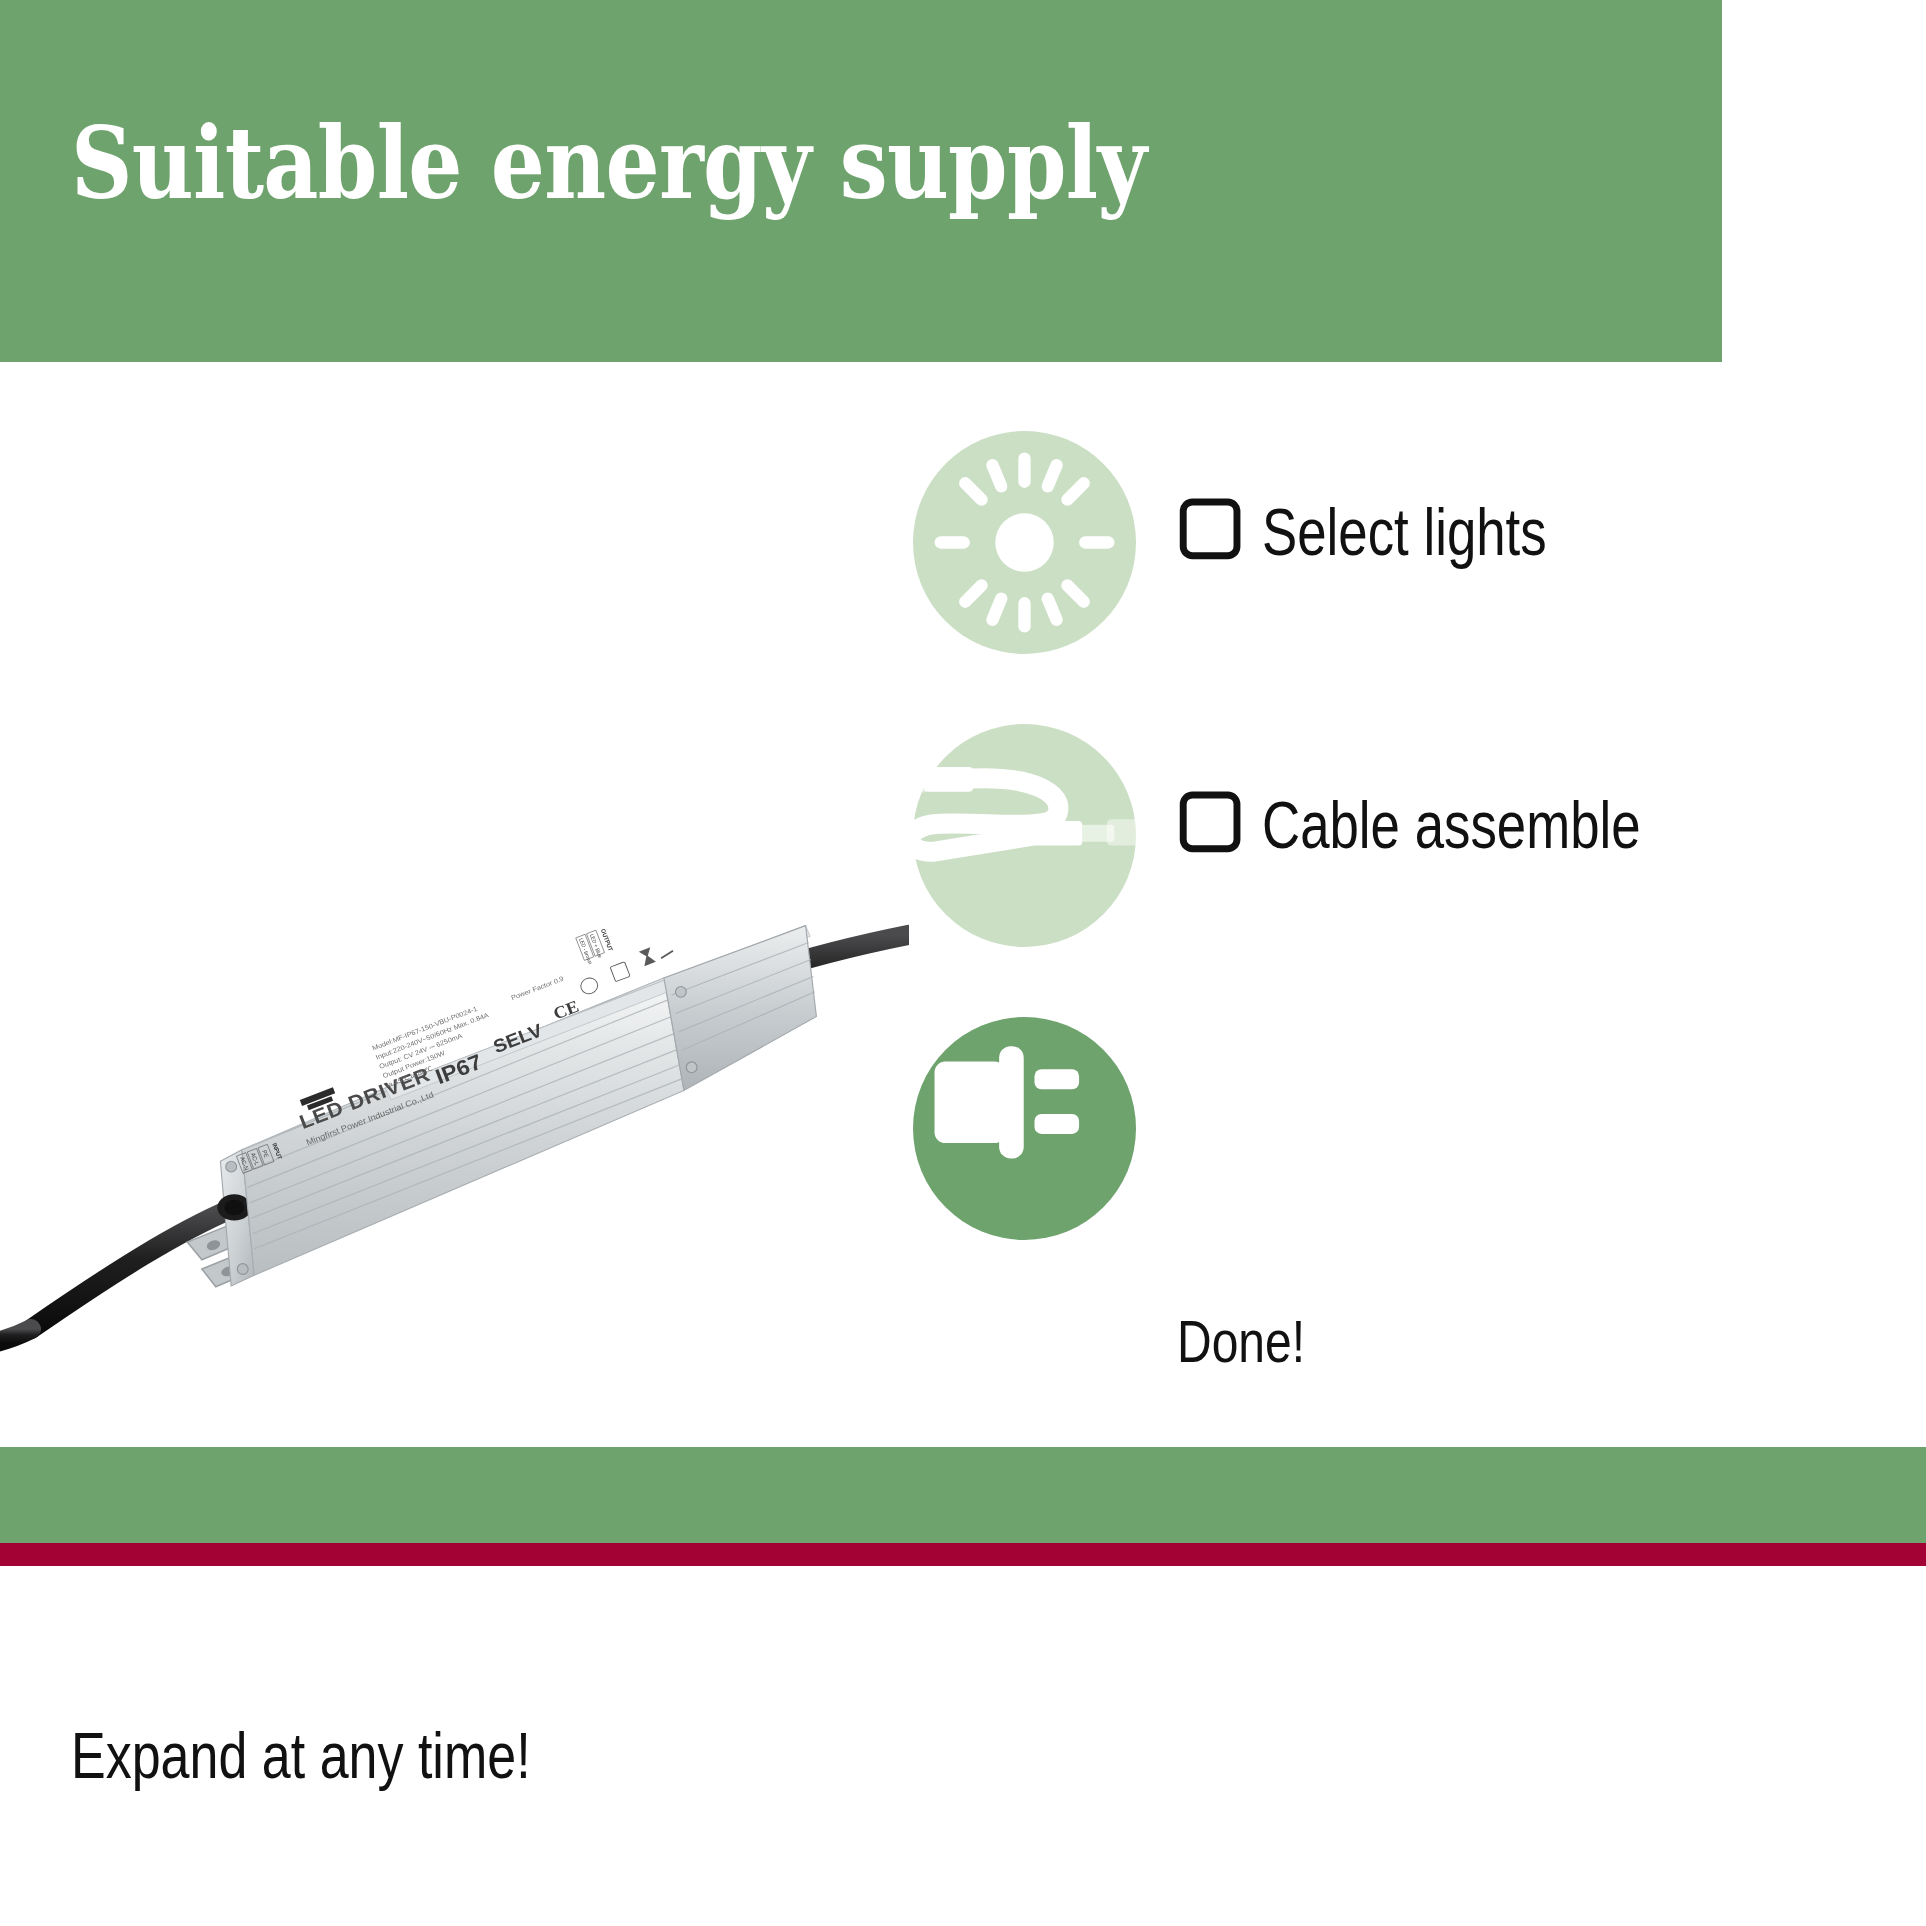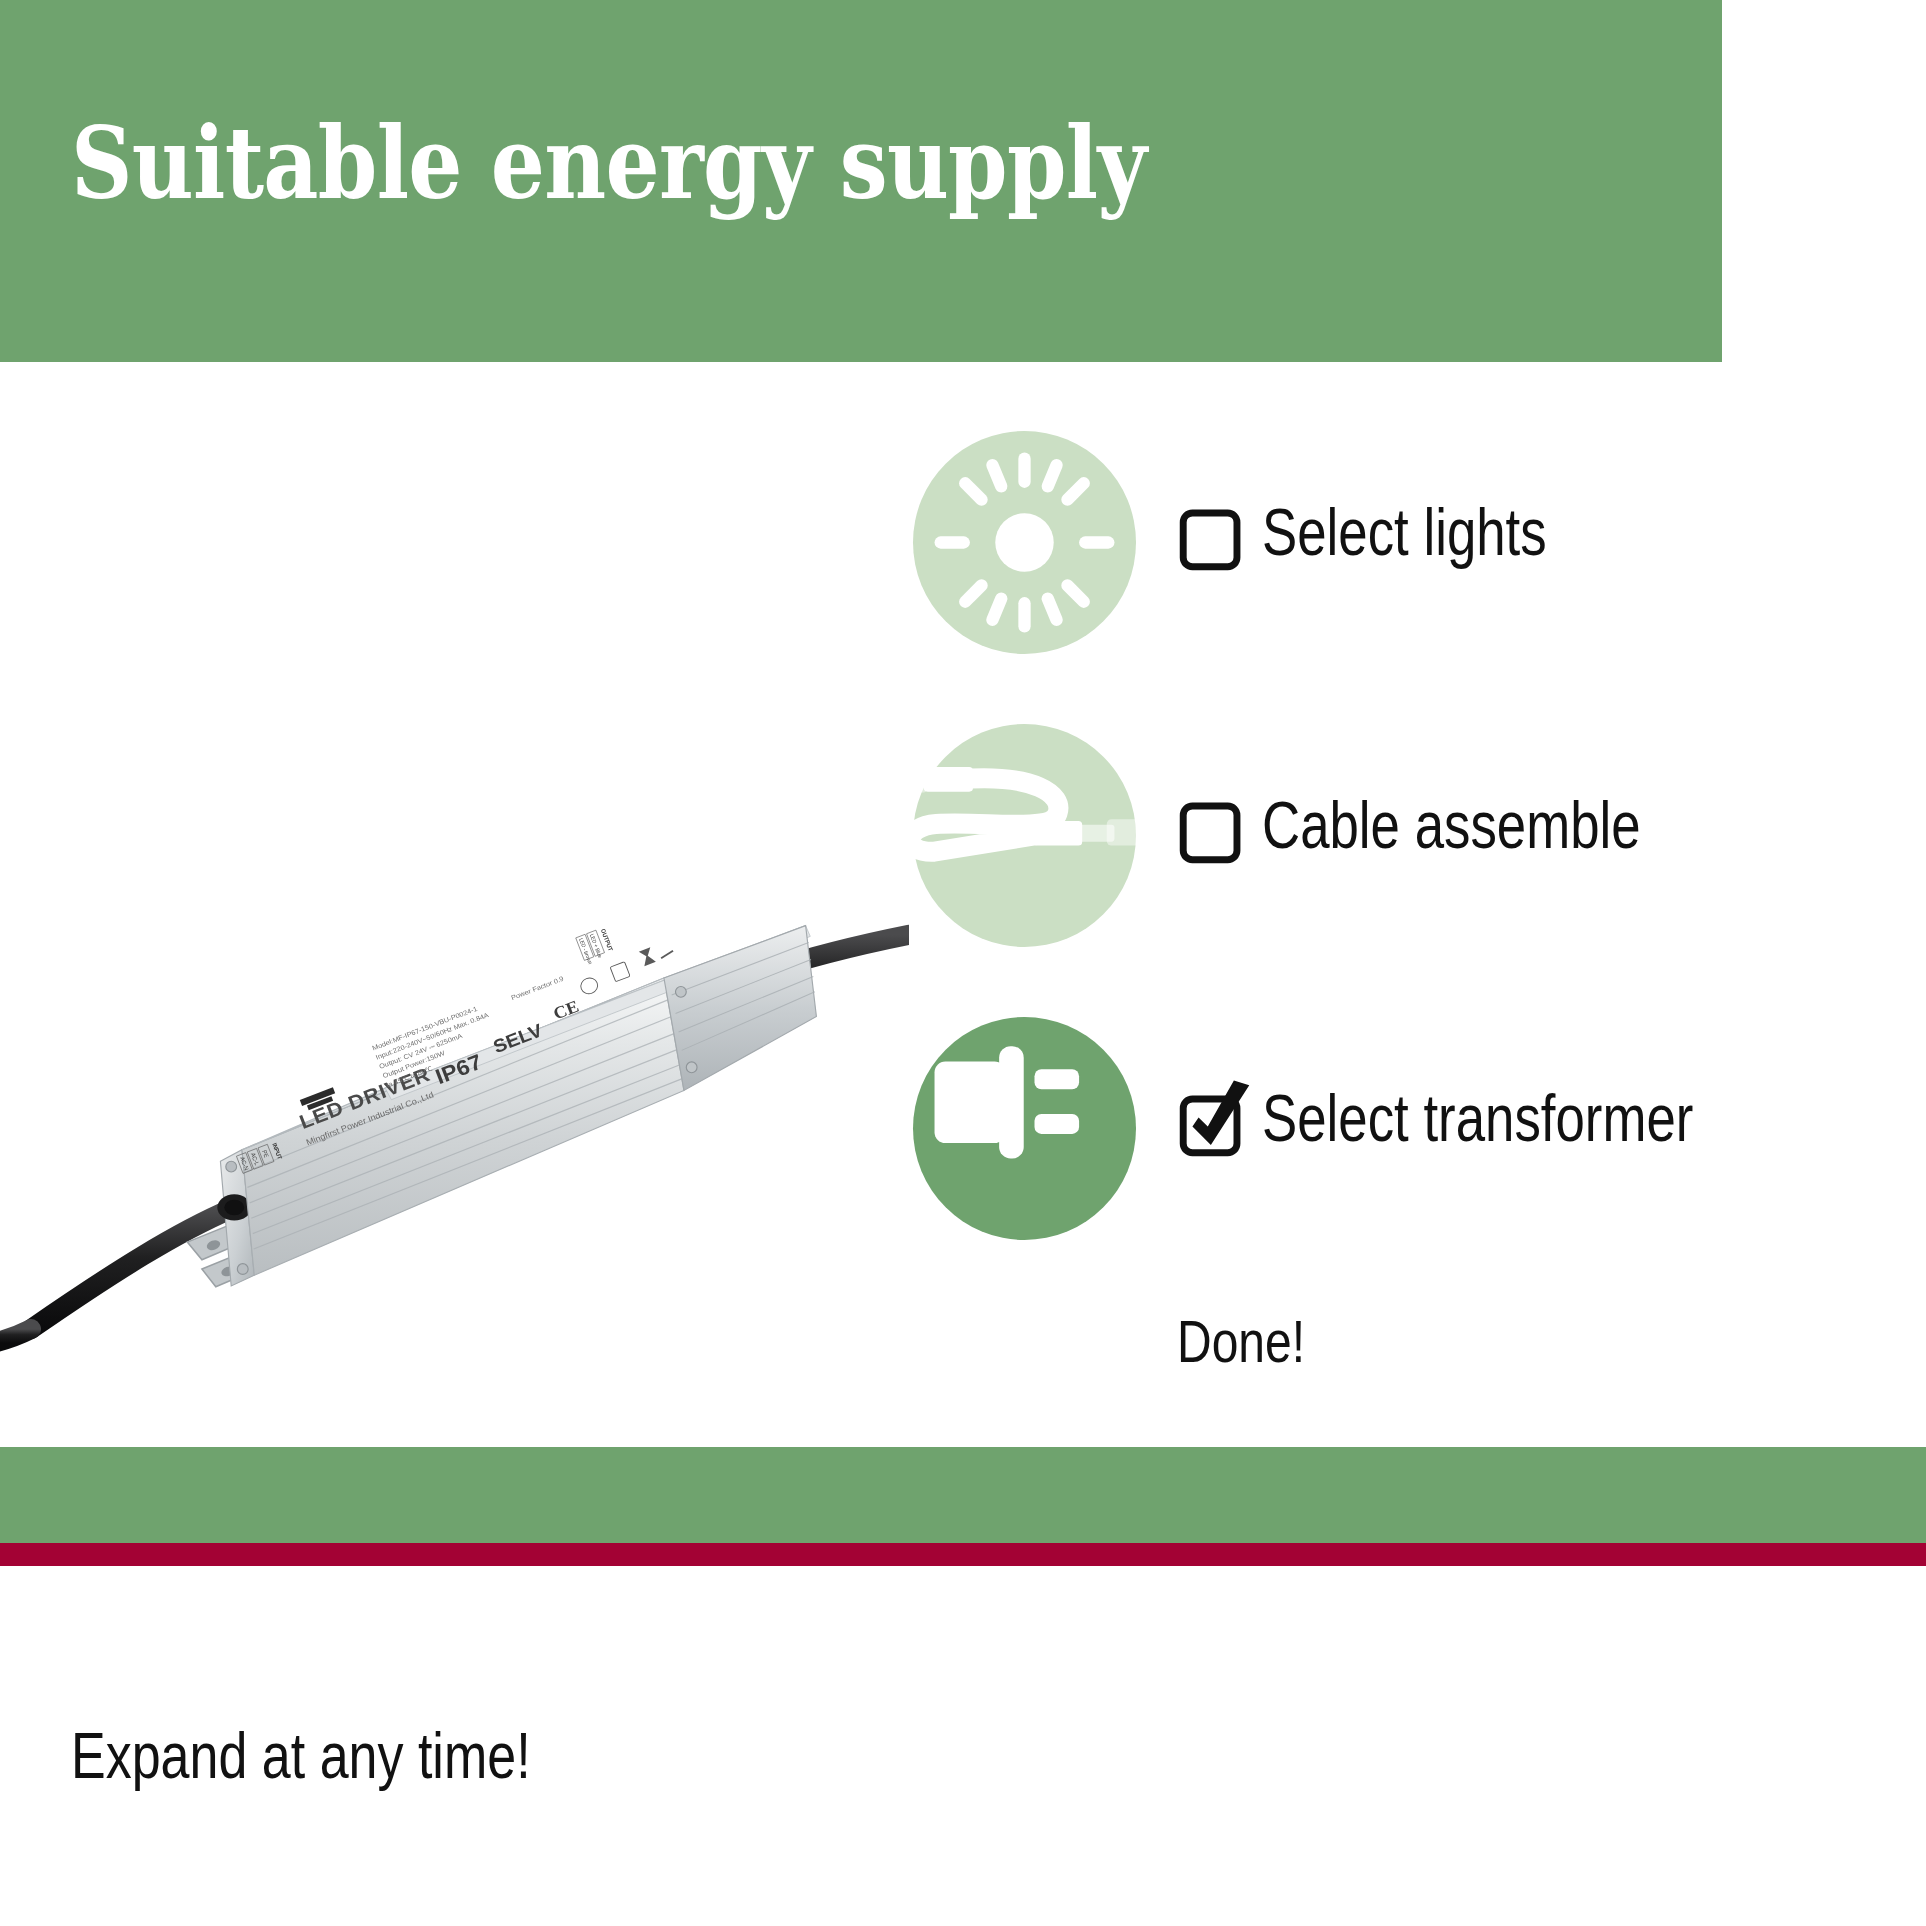--- a/index.html
+++ b/index.html
@@ -39,21 +39,21 @@
   }
   .icon-circle{
     position:absolute; left:0; top:0; width:223px; height:223px;
     border-radius:50%;
     overflow:visible;
   }
   .icon-circle > svg{ position:absolute; left:0; top:0; width:223px; height:223px; overflow:visible; }
 
   .row-label-wrap{
     position:absolute; left:266px; top:68px;
-    display:flex; align-items:flex-end; gap:28px;
+    display:flex; align-items:flex-start; gap:28px;
   }
   .cb{
     position:relative; width:55px; height:55px; flex:0 0 auto;
   }
   .cb svg{ position:absolute; left:-4.6px; top:-17px; width:86px; height:86px; overflow:visible;}
 
   .row-label{
     font-family:"Liberation Sans", sans-serif;
     font-size:66px;
     line-height:1;
@@ -307,29 +307,20 @@
         <svg viewBox="0 0 290 290" xmlns="http://www.w3.org/2000/svg">
           <circle cx="145" cy="145" r="145" fill="#6fa36e"></circle>
           <g fill="#ffffff">
             <rect x="28" y="58" width="92" height="106" rx="14"></rect>
             <rect x="112" y="38" width="32" height="146" rx="15"></rect>
             <rect x="158" y="68" width="58" height="26" rx="9"></rect>
             <rect x="158" y="126" width="58" height="26" rx="9"></rect>
           </g>
         </svg>
       </div>
-      <div class="row-label-wrap">
-        <span class="cb">
-          <svg viewBox="0 0 112 112" xmlns="http://www.w3.org/2000/svg">
-            <rect x="12" y="26" width="70" height="70" rx="12" ry="12" fill="none" stroke="#111111" stroke-width="9"></rect>
-            <path d="M24 62 L 48 86 L 98 8 L 78 2 L 44 62 L 32 50 Z" fill="#111111"></path>
-          </svg>
-        </span>
-        <span class="row-label">Select transformer</span>
-      </div>
     </div>
 
   </div>
 
   <div class="done-text">Done!</div>
 
 </div>
 
 <div class="band-green"></div>
 <div class="band-red"></div>

